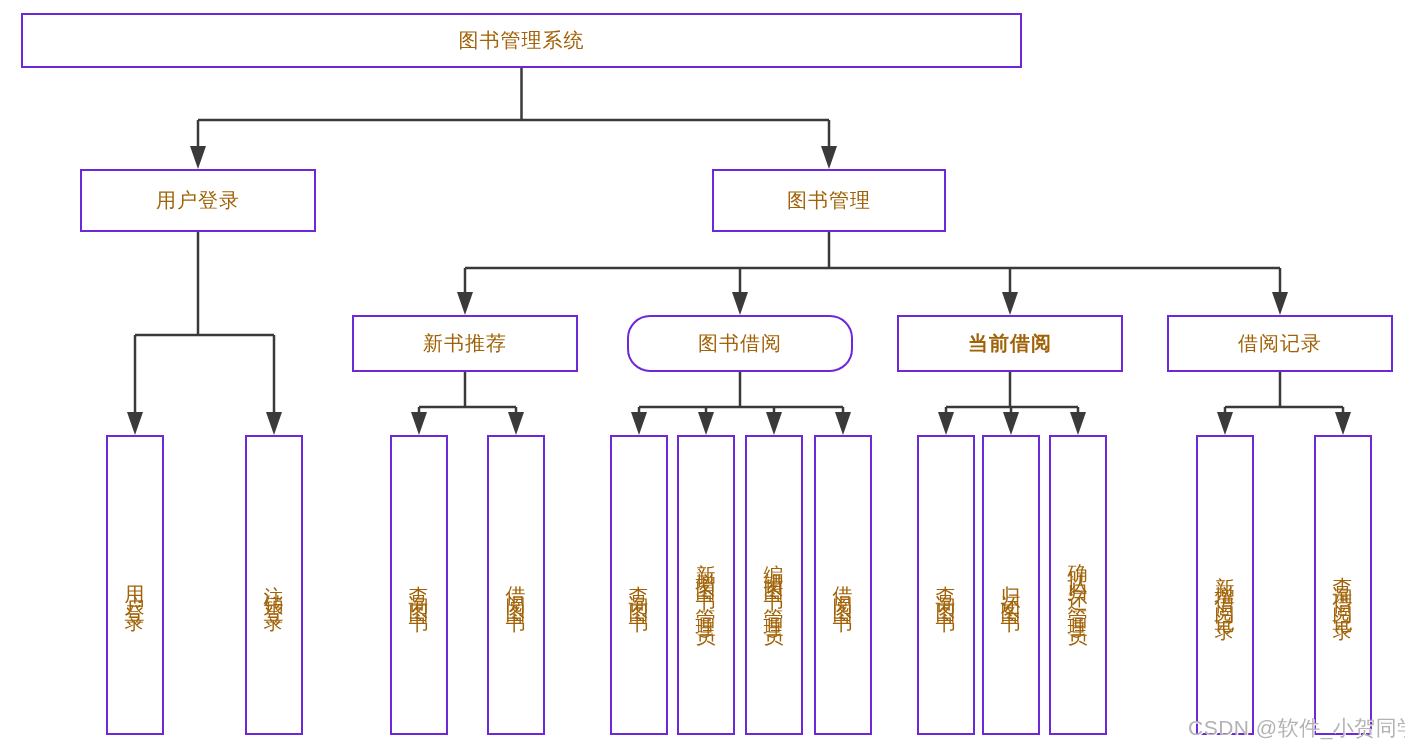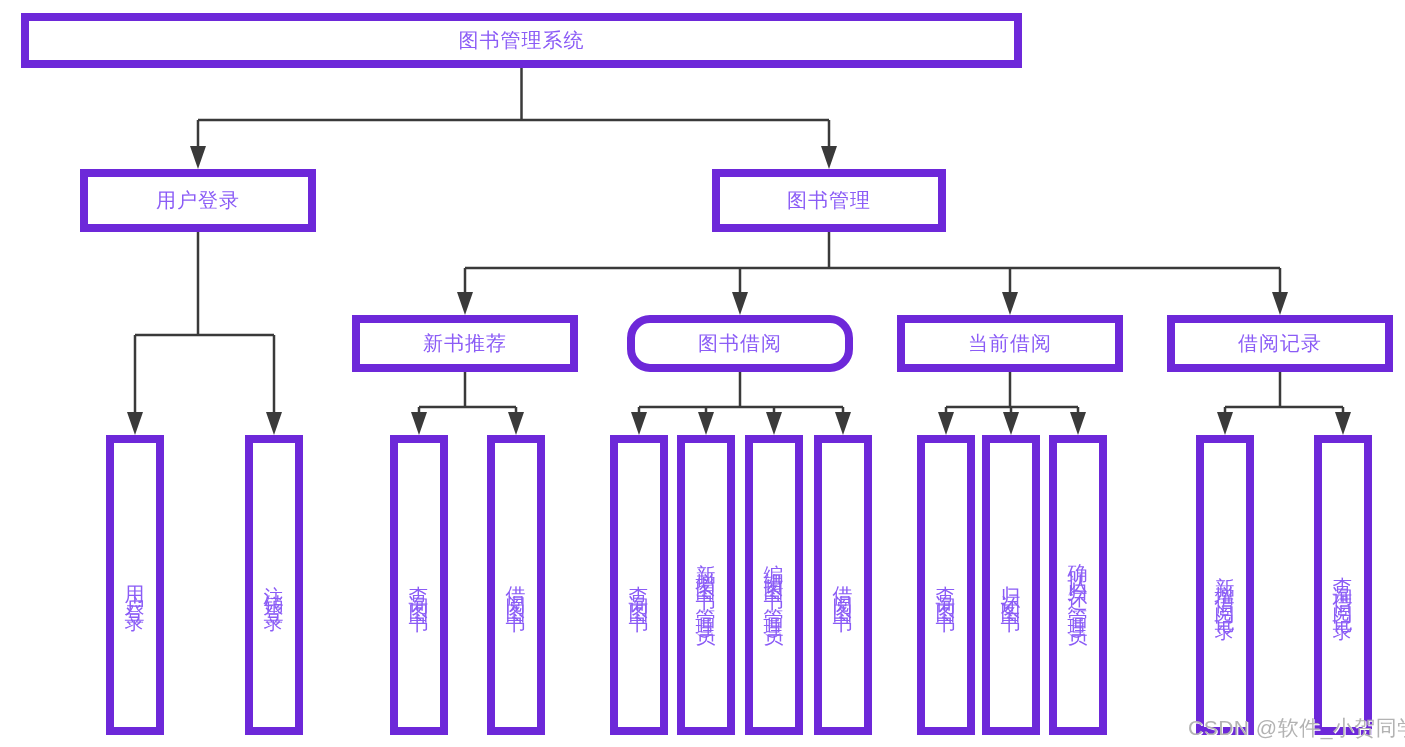--- a/index.html
+++ b/index.html
@@ -17,27 +17,27 @@
   }
   #connectors {
     position: absolute;
     left: 0; top: 0;
     width: 1405px;
     height: 747px;
   }
   .node {
     position: absolute;
     box-sizing: border-box;
-    border: 8px solid #6d28d9;
+    border: 2px solid #6d28d9;
     background: #ffffff;
     display: flex;
     align-items: center;
     justify-content: center;
     font-size: 20px;
-    color: #8b5cf6;
+    color: #a16207;
     letter-spacing: 1px;
     z-index: 2;
   }
   .vnode {
     writing-mode: vertical-rl;
     text-orientation: mixed;
     letter-spacing: 9px;
     line-height: 1;
     padding-top: 6px;
   }
@@ -136,21 +136,21 @@
     </g>
   </svg>
 
   <div class="node" style="left:21px; top:13px; width:1001px; height:55px;">图书管理系统</div>
 
   <div class="node" style="left:80px; top:169px; width:236px; height:63px;">用户登录</div>
   <div class="node" style="left:712px; top:169px; width:234px; height:63px;">图书管理</div>
 
   <div class="node" style="left:352px; top:315px; width:226px; height:57px;">新书推荐</div>
   <div class="node" style="left:627px; top:315px; width:226px; height:57px;border-radius:23px;">图书借阅</div>
-  <div class="node" style="left:897px; top:315px; width:226px; height:57px;">当前借阅</div>
+  <div class="node" style="left:897px; top:315px; width:226px; height:57px;font-weight:bold;">当前借阅</div>
   <div class="node" style="left:1167px; top:315px; width:226px; height:57px;text-align:center;">借阅记录</div>
 
   <div class="node vnode" style="left:106px; top:435px; width:58px; height:300px;">用户登录</div>
   <div class="node vnode" style="left:245px; top:435px; width:58px; height:300px;">注销登录</div>
 
   <div class="node vnode" style="left:390px; top:435px; width:58px; height:300px;">查询图书</div>
   <div class="node vnode" style="left:487px; top:435px; width:58px; height:300px;">借阅图书</div>
 
   <div class="node vnode" style="left:610px; top:435px; width:58px; height:300px;">查询图书</div>
   <div class="node vnode" style="left:677px; top:435px; width:58px; height:300px;">新增图书（管理员）</div>

